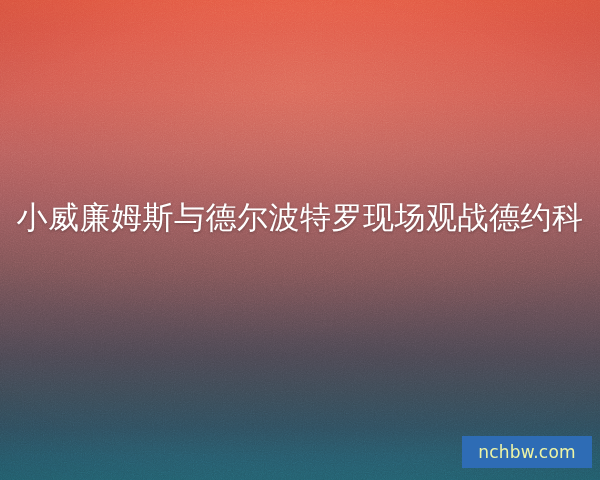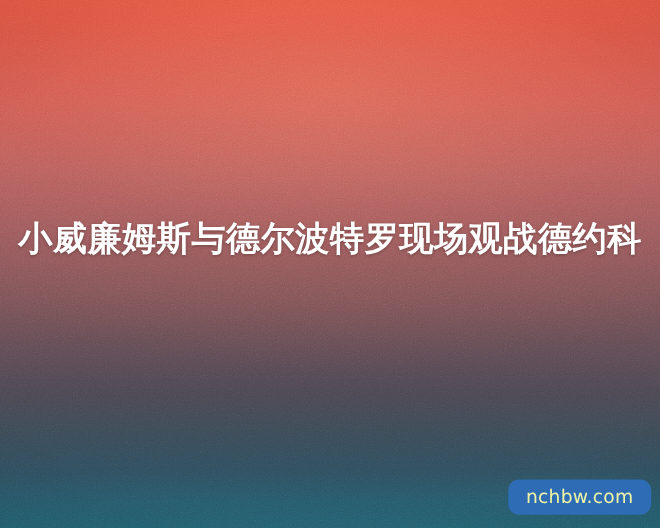--- a/index.html
+++ b/index.html
@@ -77,40 +77,39 @@
   .headline {
     position: absolute;
     left: 0;
     right: 0;
     top: 196px;
     text-align: center;
     color: #ffffff;
     font-size: 31px;
     line-height: 43px;
     letter-spacing: 0.5px;
-    font-weight: 700;
+    font-weight: 400;
     text-shadow: 0 1px 3px rgba(0, 0, 0, 0.30);
     padding: 0 16px;
     box-sizing: border-box;
     user-select: none;
   }
   .headline-line { display: block; white-space: nowrap; }
 
   
   .watermark-badge {
     position: absolute;
     left: 462px;
     top: 436px;
     width: 130px;
     height: 32px;
     background: #2e6cb5;
     display: flex;
     align-items: center;
     justify-content: center;
-    border-radius: 10px;
   }
   .watermark-text {
     color: #eff5a5;
     font-size: 17px;
     line-height: 1;
     letter-spacing: 0.2px;
     white-space: nowrap;
   }
 </style>
 </head>

